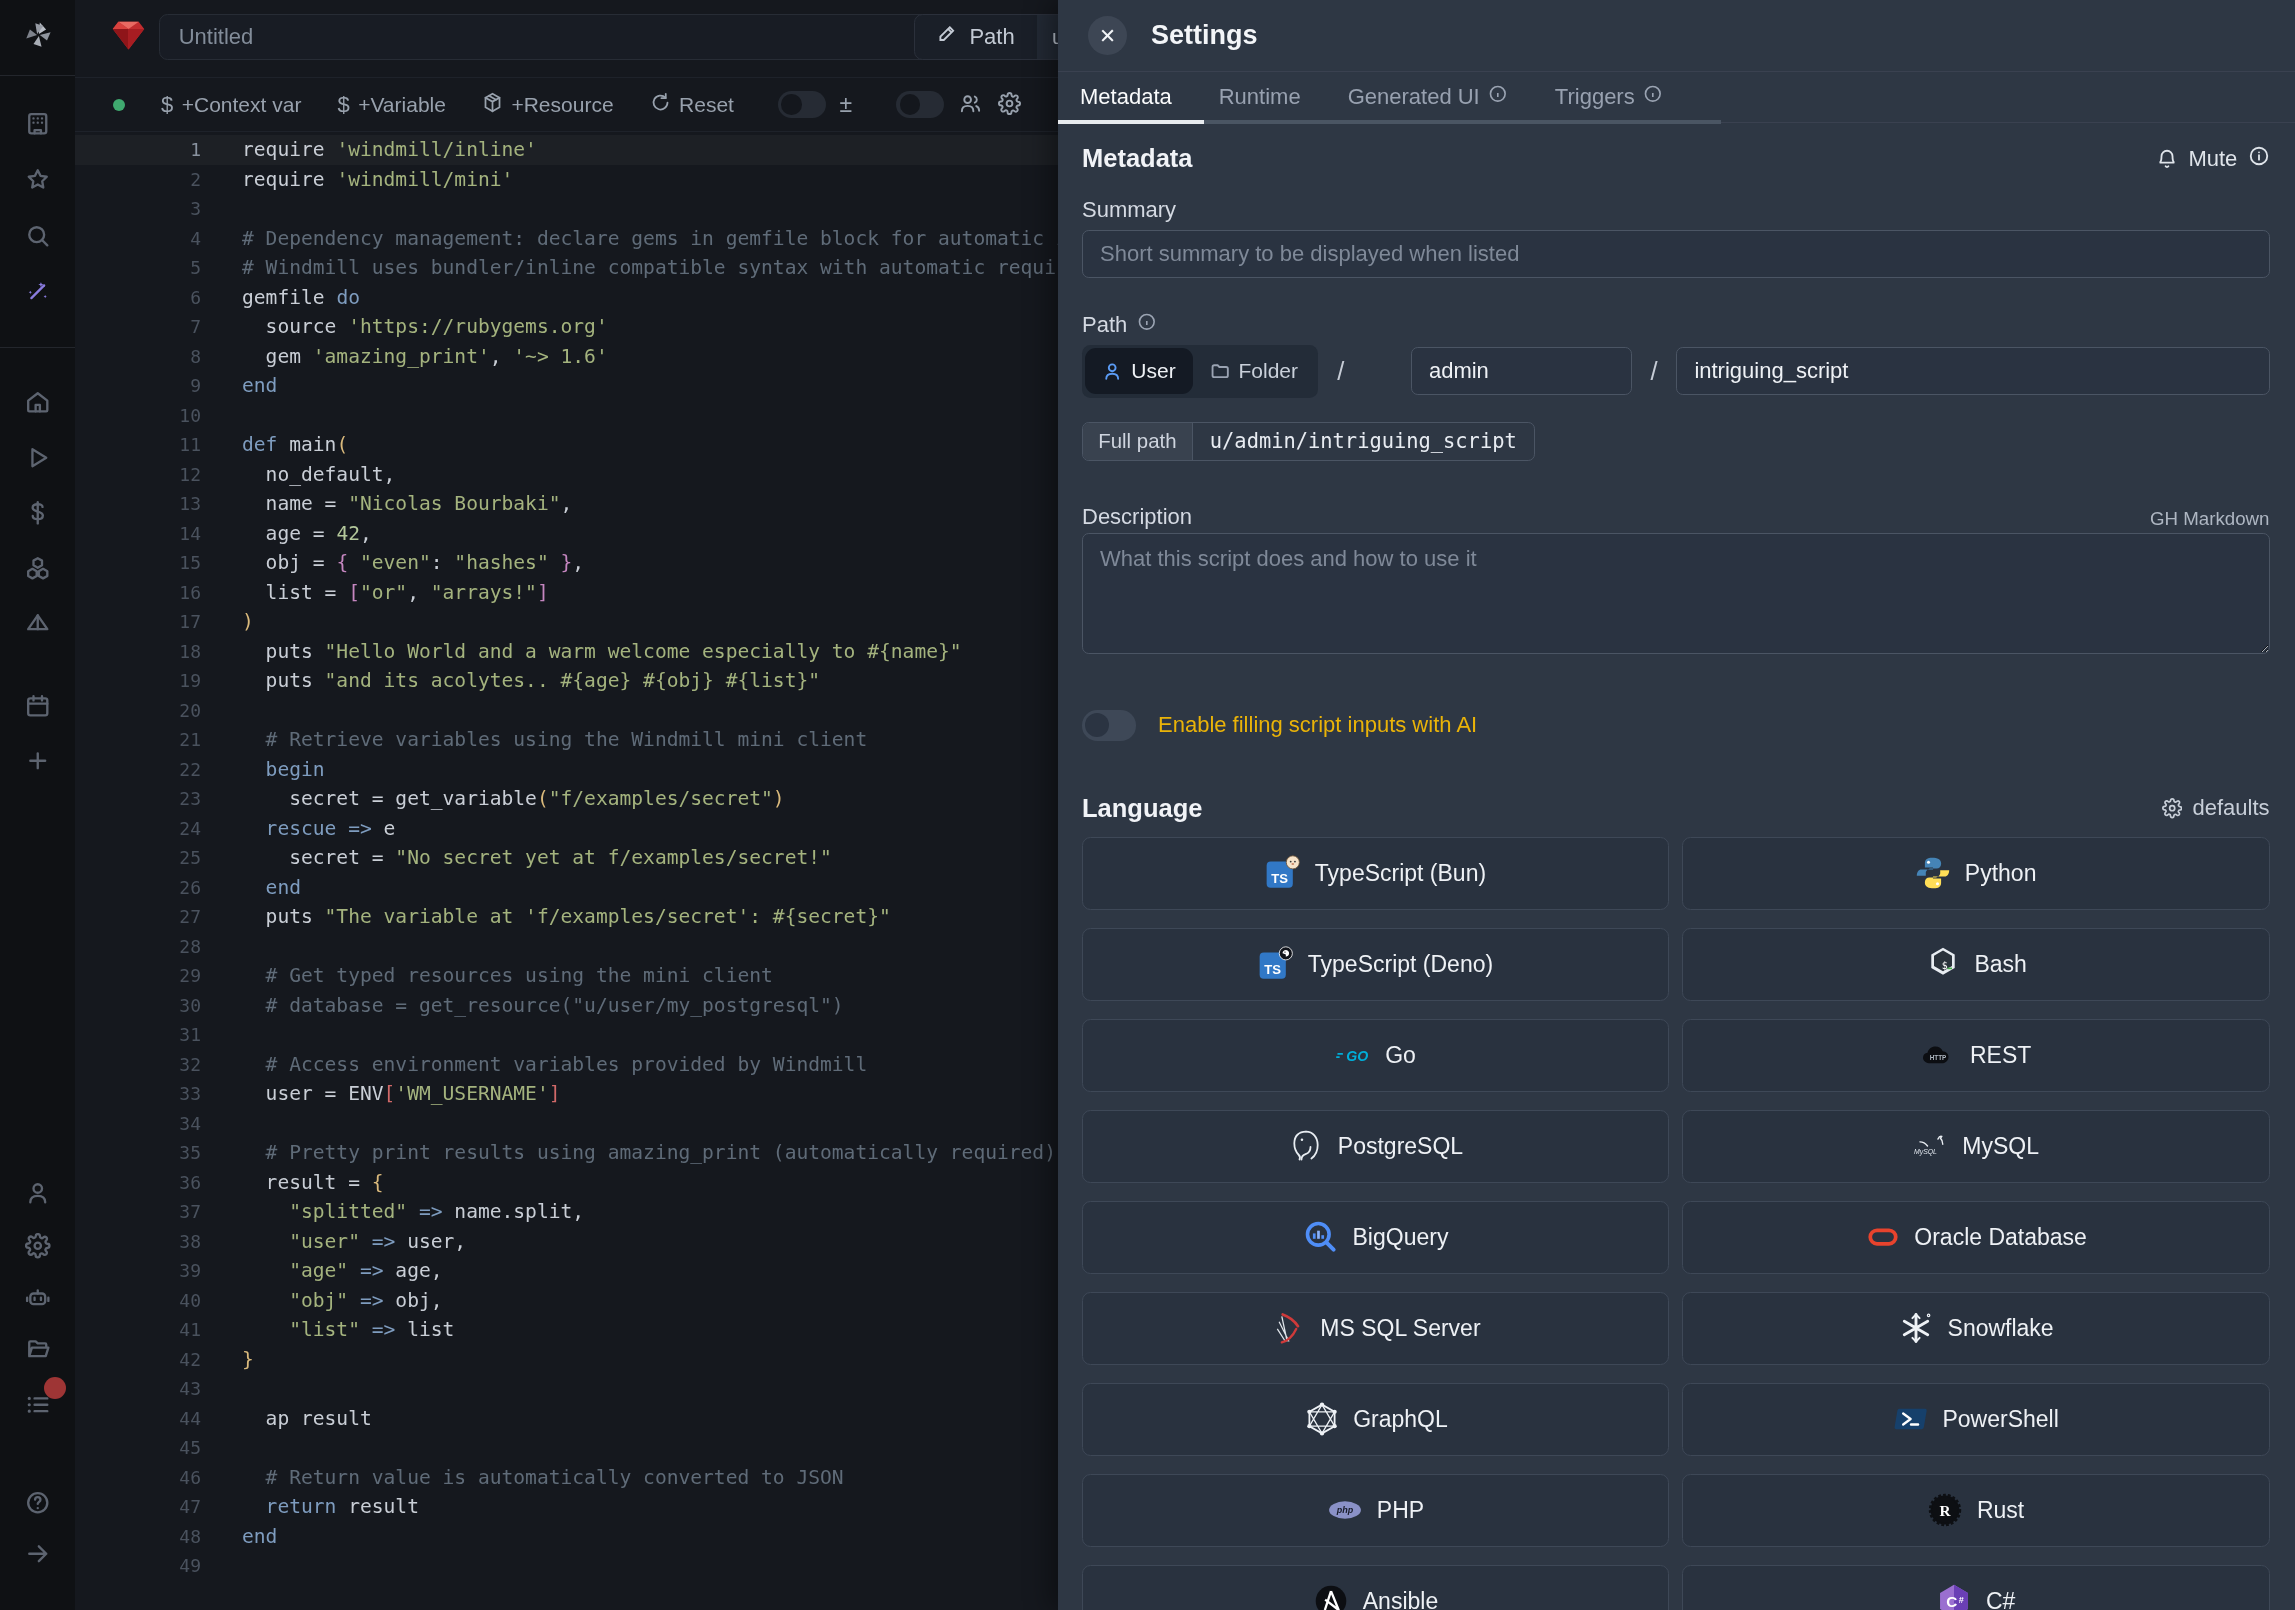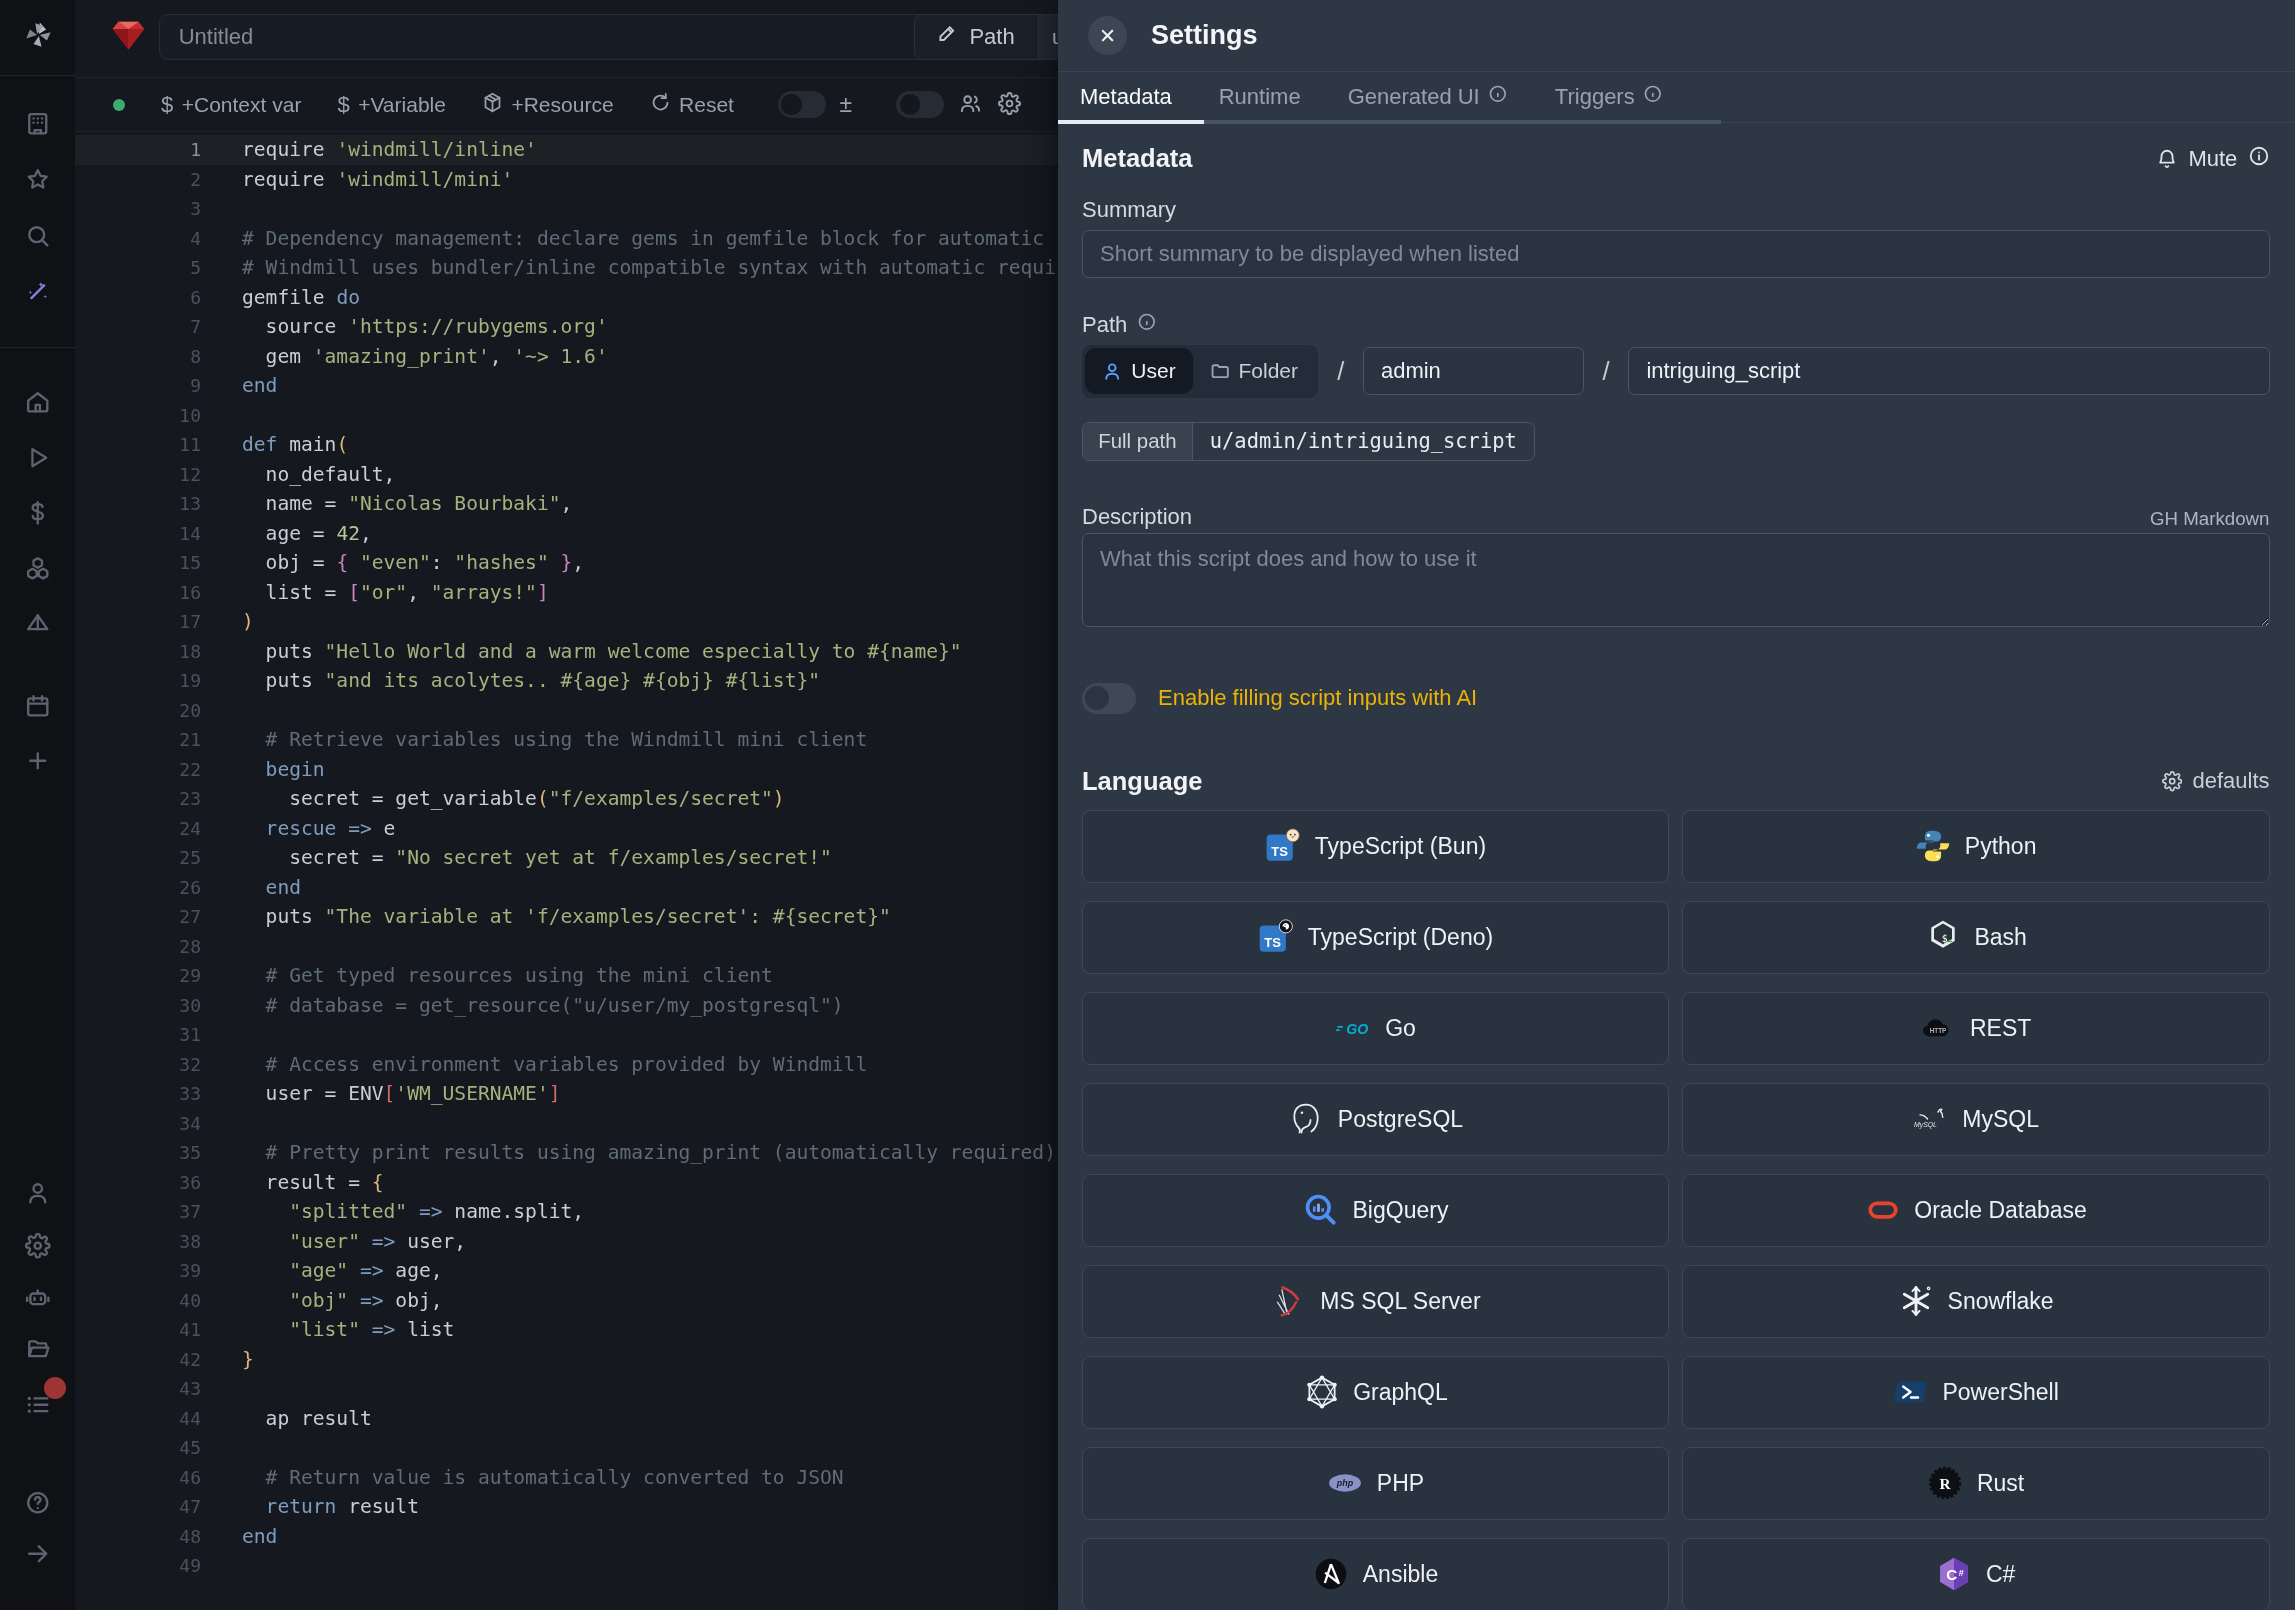--- a/index.html
+++ b/index.html
@@ -103,21 +103,21 @@
   .seg-chip svg { width:20.4px; height:20.4px; fill:none; stroke-width:2.2; stroke-linecap:round; }
   .slash { color:#c6ccd6; font-size:25.5px; font-weight:300; }
 
   .fullpath { display:inline-flex; align-items:center; height:39px; border:0.9px solid #4b5564;
               border-radius:6.8px; overflow:hidden; margin-top:24px; }
   .fullpath .fp-badge { background:#39424f; color:#ced4de; font-size:20.4px; height:100%;
               display:flex; align-items:center; padding:0 15.3px; border-right:0.9px solid #4b5564; }
   .fullpath .fp-val { font-family:"DejaVu Sans Mono", monospace; font-size:20.4px; color:#e8ecf2;
               padding:0 17px; }
 
-  .desc-area { width:100%; height:94px; background:#2a3341; border:0.9px solid #4b5564;
+  .desc-area { width:100%; height:121px; background:#2a3341; border:0.9px solid #4b5564;
                border-radius:6.8px; color:#eef1f5; font-size:22px; padding:12px 17px;
                resize:vertical; outline:none; font-family:"Liberation Sans", sans-serif; }
 
   .ai-row { display:flex; align-items:center; gap:22px; margin-top:53px; }
   .toggle { width:54px; height:31px; border-radius:15.3px; background:#3e4857; position:relative;
             cursor:pointer; flex:0 0 54px; }
   .toggle::after { content:""; position:absolute; left:3.4px; top:3.4px; width:24px; height:24px;
             border-radius:50%; background:#2b3442; }
   .ai-label { font-size:22px; color:#eab308; }
 
@@ -470,21 +470,21 @@
           <span>User</span>
         </div>
         <div class="seg-chip">
           <svg viewBox="0 0 24 24" stroke="#9aa3b2">
               <path d="M3 7a2 2 0 0 1 2-2h4l2 2h8a2 2 0 0 1 2 2v8a2 2 0 0 1-2 2H5a2 2 0 0 1-2-2z"></path>
             </svg>
           <span>Folder</span>
         </div>
       </div>
       <span class="slash">/</span>
-      <input class="inp" style="width: 221px;" value="admin">
+      <input class="inp" style="width: 221px; margin-left: 48px;" value="admin">
       <span class="slash">/</span>
       <input class="inp" style="flex: 1 1 0%;" value="intriguing_script">
     </div>
 
     <div class="fullpath">
       <span class="fp-badge">Full path</span>
       <span class="fp-val">u/admin/intriguing_script</span>
     </div>
 
     <div class="row-between mt50" style="align-items:flex-end">

